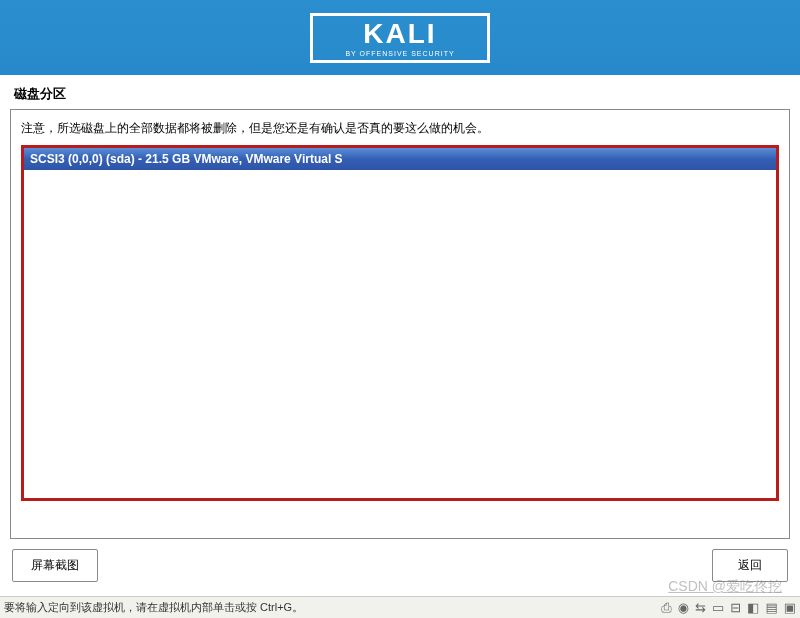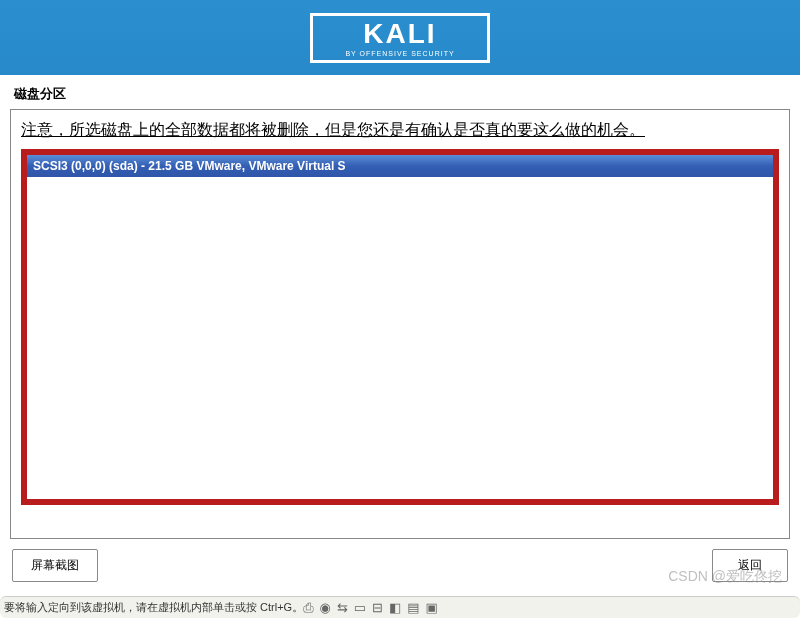--- a/index.html
+++ b/index.html
@@ -50,34 +50,33 @@
       font-family: Liberation Serif, serif;
     }
     .main-panel {
       margin: 0 10px;
       border: 1px solid #888;
       height: 430px;
       padding: 10px 10px;
       background: #fff;
     }
     .warning-text {
-      font-size: 16px;
+      font-size: 12px;
       color: #000;
       margin-bottom: 8px;
-      text-decoration: underline;
     }
     .instruction {
       font-size: 12px;
       font-style: italic;
       color: #000;
       margin-left: 6px;
       margin-bottom: 6px;
     }
     .disk-list {
-      border: 6px solid #b91c1c;
+      border: 3px solid #b91c1c;
       height: 356px;
       background: #fff;
       overflow-y: auto;
     }
     .disk-item {
       background: linear-gradient(to bottom, #5a8ed8 0%, #345fb4 50%, #2e55a8 100%);
       color: #fff;
       font-weight: bold;
       font-size: 12px;
       padding: 4px 6px;
@@ -105,45 +104,45 @@
     .status-bar {
       position: absolute;
       bottom: 0;
       left: 0;
       width: 100%;
       height: 22px;
       background: #f2f2ec;
       border-top: 1px solid #ccc;
       display: flex;
       align-items: center;
-      justify-content: flex-start;
+      justify-content: space-between;
       padding: 0 4px;
       font-size: 11px;
-      border-radius: 6px;
     }
     .status-text {
       color: #333;
     }
     .status-icons {
       display: flex;
       gap: 6px;
       align-items: center;
       color: #666;
       font-size: 13px;
     }
     .status-icons span {
       cursor: pointer;
     }
     .watermark {
       position: absolute;
       right: 18px;
-      bottom: 32px;
+      bottom: 22px;
       font-size: 14px;
       color: rgba(130,130,130,0.5);
       pointer-events: none;
+      text-decoration: underline;
     }
   </style>
 </head>
 <body>
 
 <div class="header">
   <div class="logo-box">
     <div class="logo-text">KALI</div>
     <div class="logo-sub">BY OFFENSIVE SECURITY</div>
   </div>

